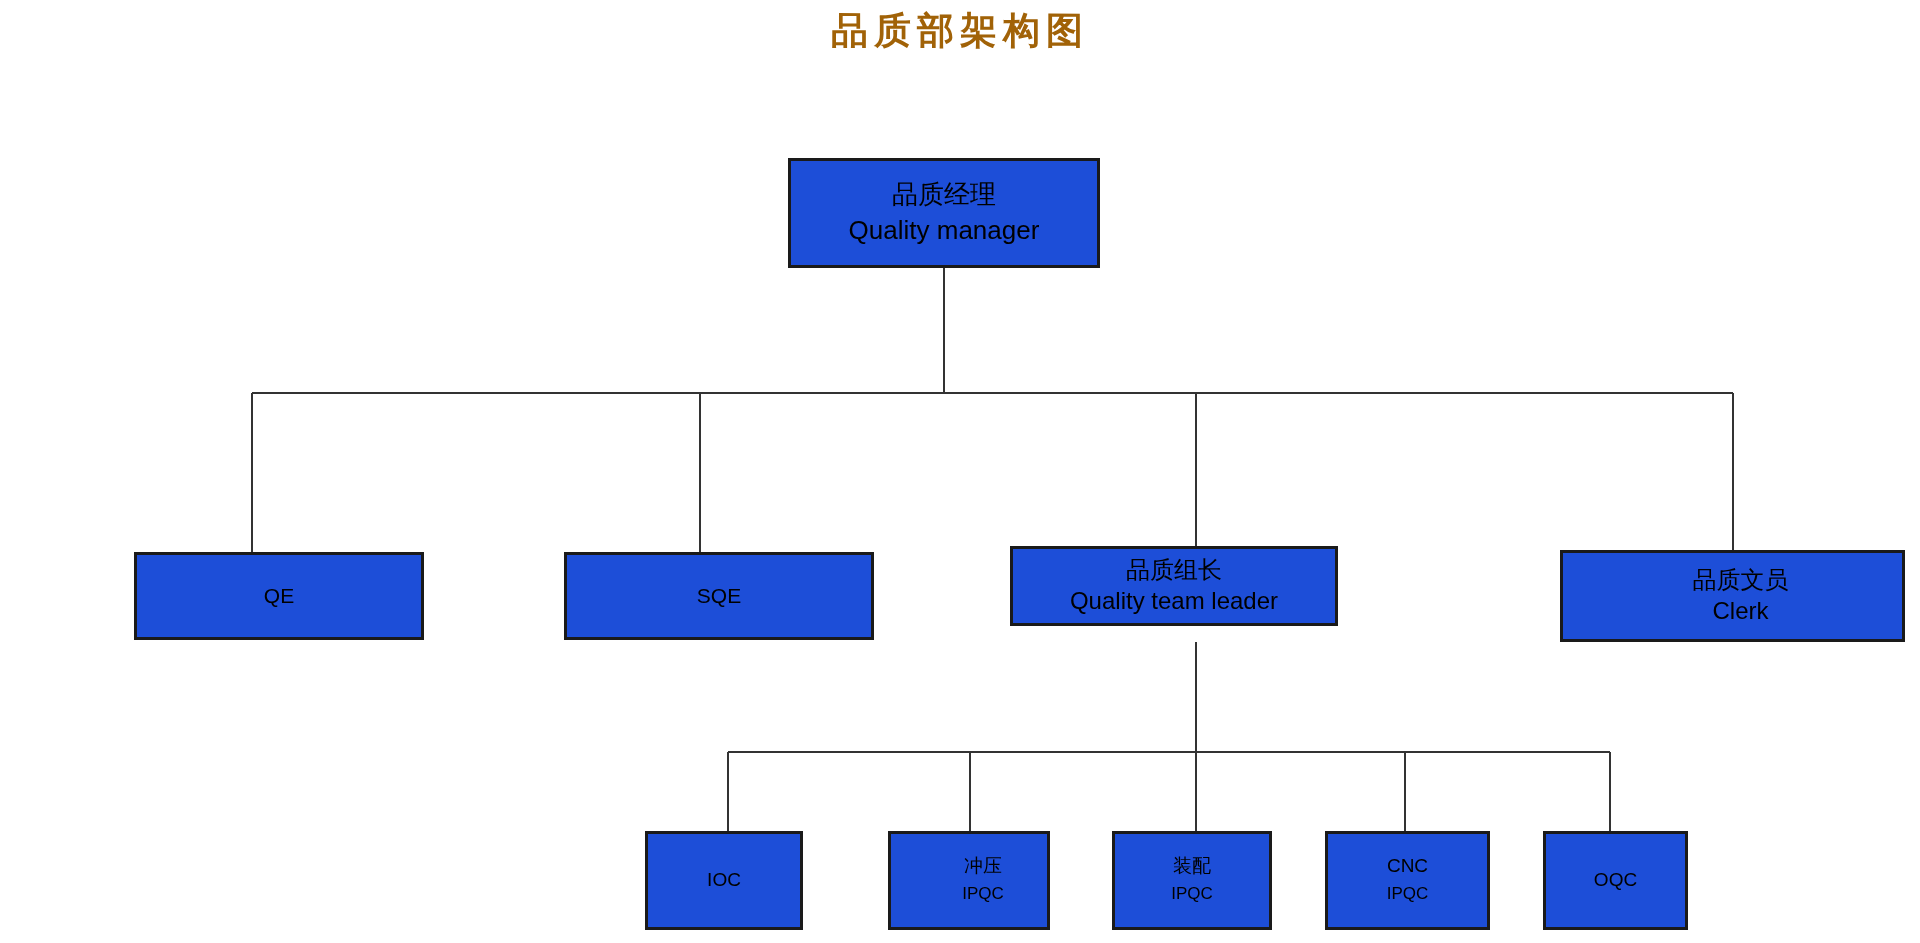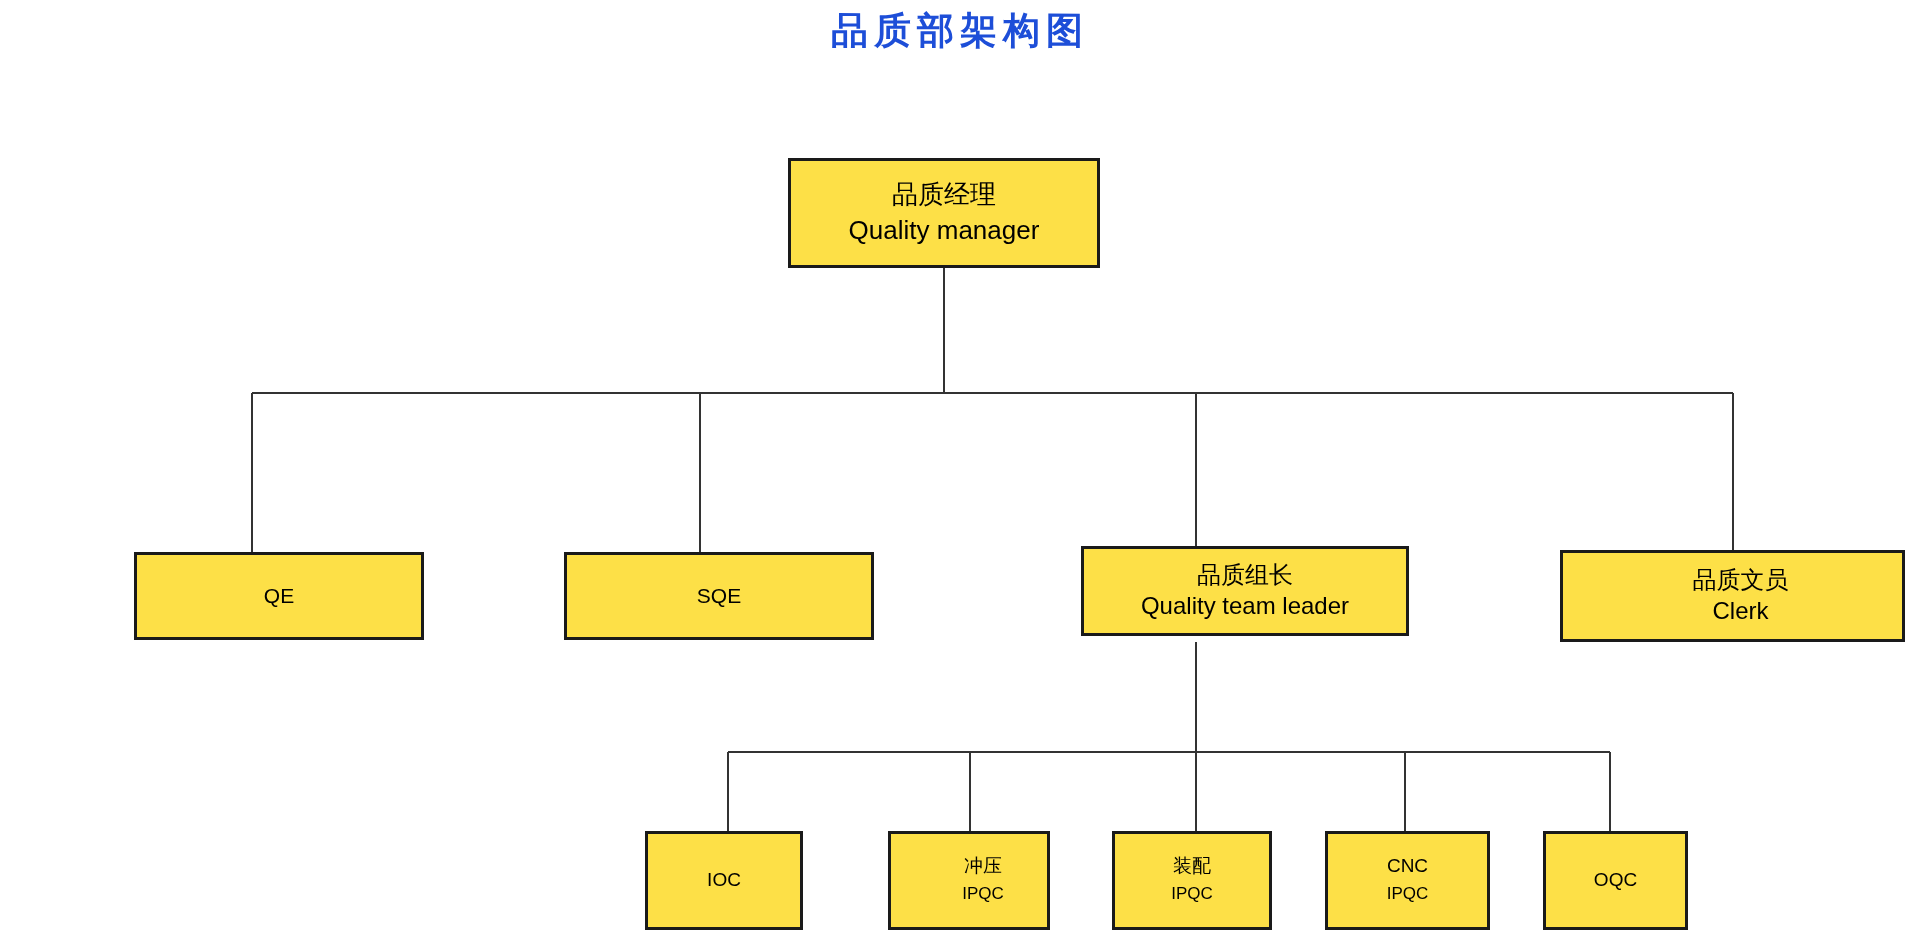--- a/index.html
+++ b/index.html
@@ -22,38 +22,38 @@
   #chart-title {
     position: absolute;
     left: 0;
     top: 10px;
     width: 1920px;
     text-align: center;
     font-family: "DejaVu Serif", "Liberation Serif", serif;
     font-weight: bold;
     font-size: 37px;
     letter-spacing: 6px;
-    color: #1d4ed8;
+    color: #a16207;
     line-height: 1.1;
     white-space: pre;
   }
   
   #connector-layer {
     position: absolute;
     left: 0;
     top: 0;
     width: 1920px;
     height: 943px;
     pointer-events: none;
   }
   
   .node {
     position: absolute;
     box-sizing: border-box;
-    background: #fde047;
+    background: #1d4ed8;
     border: 3px solid #1a1a1a;
     display: flex;
     flex-direction: column;
     align-items: center;
     justify-content: center;
     color: #000000;
     text-align: center;
     z-index: 3;
   }
   .node .line-cn {
@@ -76,21 +76,21 @@
 
   
   .node-l2 {
     top: 552px;
     height: 88px;
   }
   .node-l2 .line-cn { font-size: 24px; line-height: 1.3; }
   .node-l2 .line-en { font-size: 24px; line-height: 1.35; }
   #node-qe   { left: 122px;  width: 290px; margin-left: 12px; }
   #node-sqe  { left: 545px;  width: 310px; margin-left: 19px; }
-  #node-qtl  { left: 1081px; width: 328px; top: 546px; height: 90px; }
+  #node-qtl  { left: 1010px; width: 328px; top: 546px; height: 80px; }
   #node-clerk{ left: 1560px; width: 345px; top: 550px; height: 92px; padding-left: 16px; }
 
   
   .node-l3 {
     top: 831px;
     height: 99px;
   }
   .node-l3 .line-cn { font-size: 19px; line-height: 1.5; }
   .node-l3 .line-en { font-size: 17px; line-height: 1.7; }
   #node-ioc      { left: 645px;  width: 158px; }

